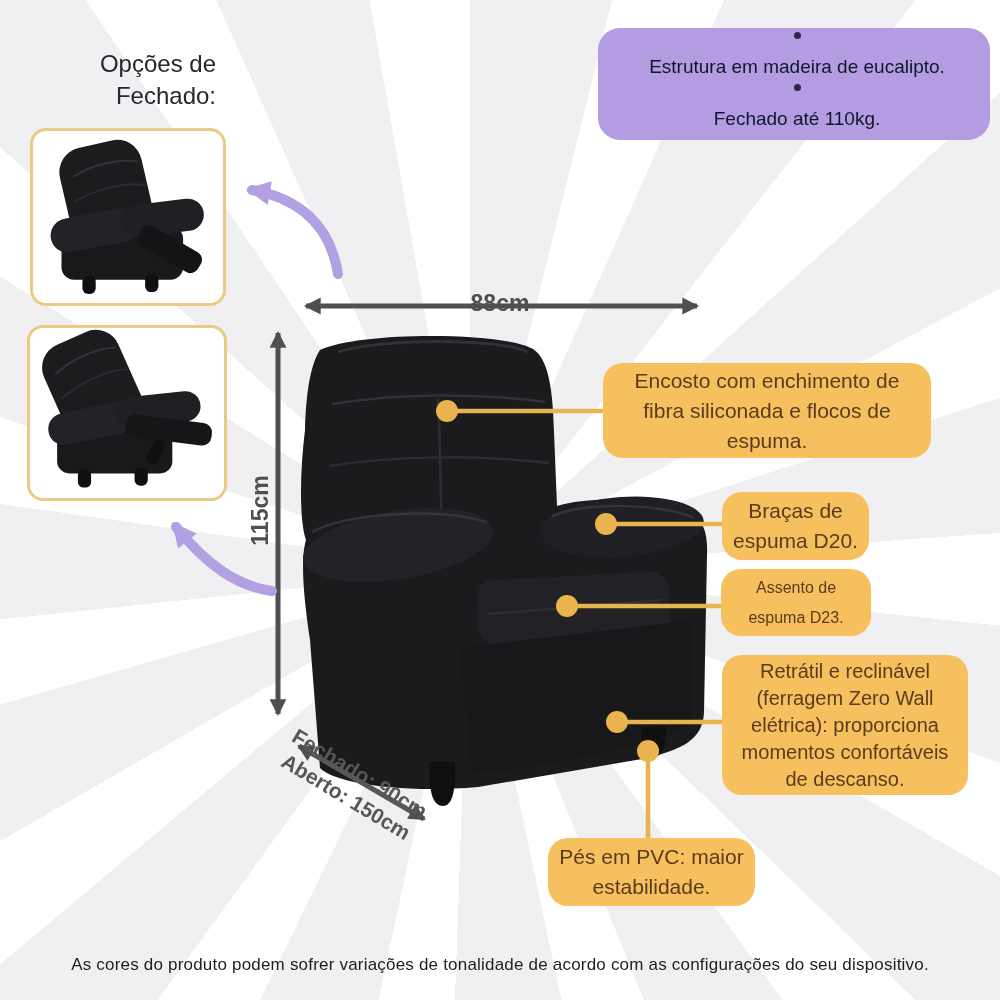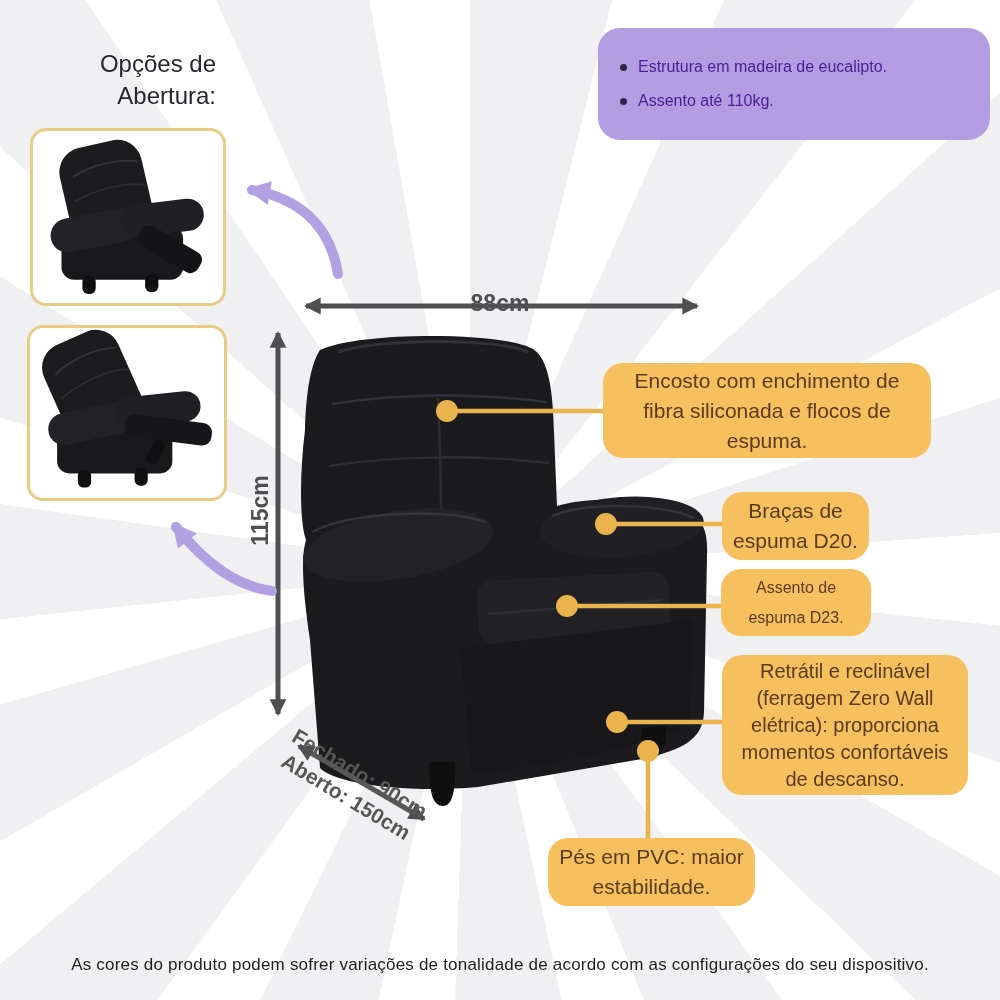--- a/index.html
+++ b/index.html
@@ -21,21 +21,21 @@
   
   .features{
     left:598px;top:28px;width:392px;height:112px;
     background:#b39ce1;border-radius:22px;
     display:flex;flex-direction:column;justify-content:center;
     padding:4px 0;box-sizing:border-box;
   }
   .features ul{list-style:none;margin:0;padding:0 16px 0 22px;}
   .features li{
     display:flex;align-items:center;gap:11px;
-    color:#4c1d95;font-size:16px;line-height:34px;font-weight:500;
+    color:#0f172a;font-size:19px;line-height:34px;font-weight:500;flex-direction:column;
   }
   .features .dot{
     width:7px;height:7px;border-radius:50%;background:#2f2547;flex:0 0 auto;
   }
 
   
   .thumb{
     background:#fff;border:3px solid #e9cb84;border-radius:16px;
     box-sizing:border-box;
   }
@@ -78,32 +78,32 @@
 
   svg.overlay{left:0;top:0;width:1000px;height:1000px;pointer-events:none;}
 </style>
 </head>
 <body>
 
 <div id="canvas">
 
   <div class="abs opening-title">
     <div>Opções de</div>
-    <div>Abertura:</div>
+    <div>Fechado:</div>
   </div>
 
   <div class="abs features">
     <ul>
       <li>
         <span class="dot"></span>
         <span>Estrutura em madeira de eucalipto.</span>
       </li>
       <li>
         <span class="dot"></span>
-        <span>Assento até 110kg.</span>
+        <span>Fechado até 110kg.</span>
       </li>
     </ul>
   </div>
 
   <div class="abs thumb thumb1">
     <svg viewBox="0 0 200 180">
       <rect x="34" y="12" width="88" height="112" rx="26" fill="#1c1c1f" transform="rotate(-13 78 68)"></rect>
       <path d="M48,40 C70,32 100,32 118,40" stroke="#34343a" stroke-width="2" fill="none" transform="rotate(-13 78 68)"></path>
       <path d="M44,66 C70,58 102,58 120,66" stroke="#2c2c31" stroke-width="2" fill="none" transform="rotate(-13 78 68)"></path>
       <rect x="30" y="100" width="128" height="56" rx="13" fill="#19191c"></rect>

